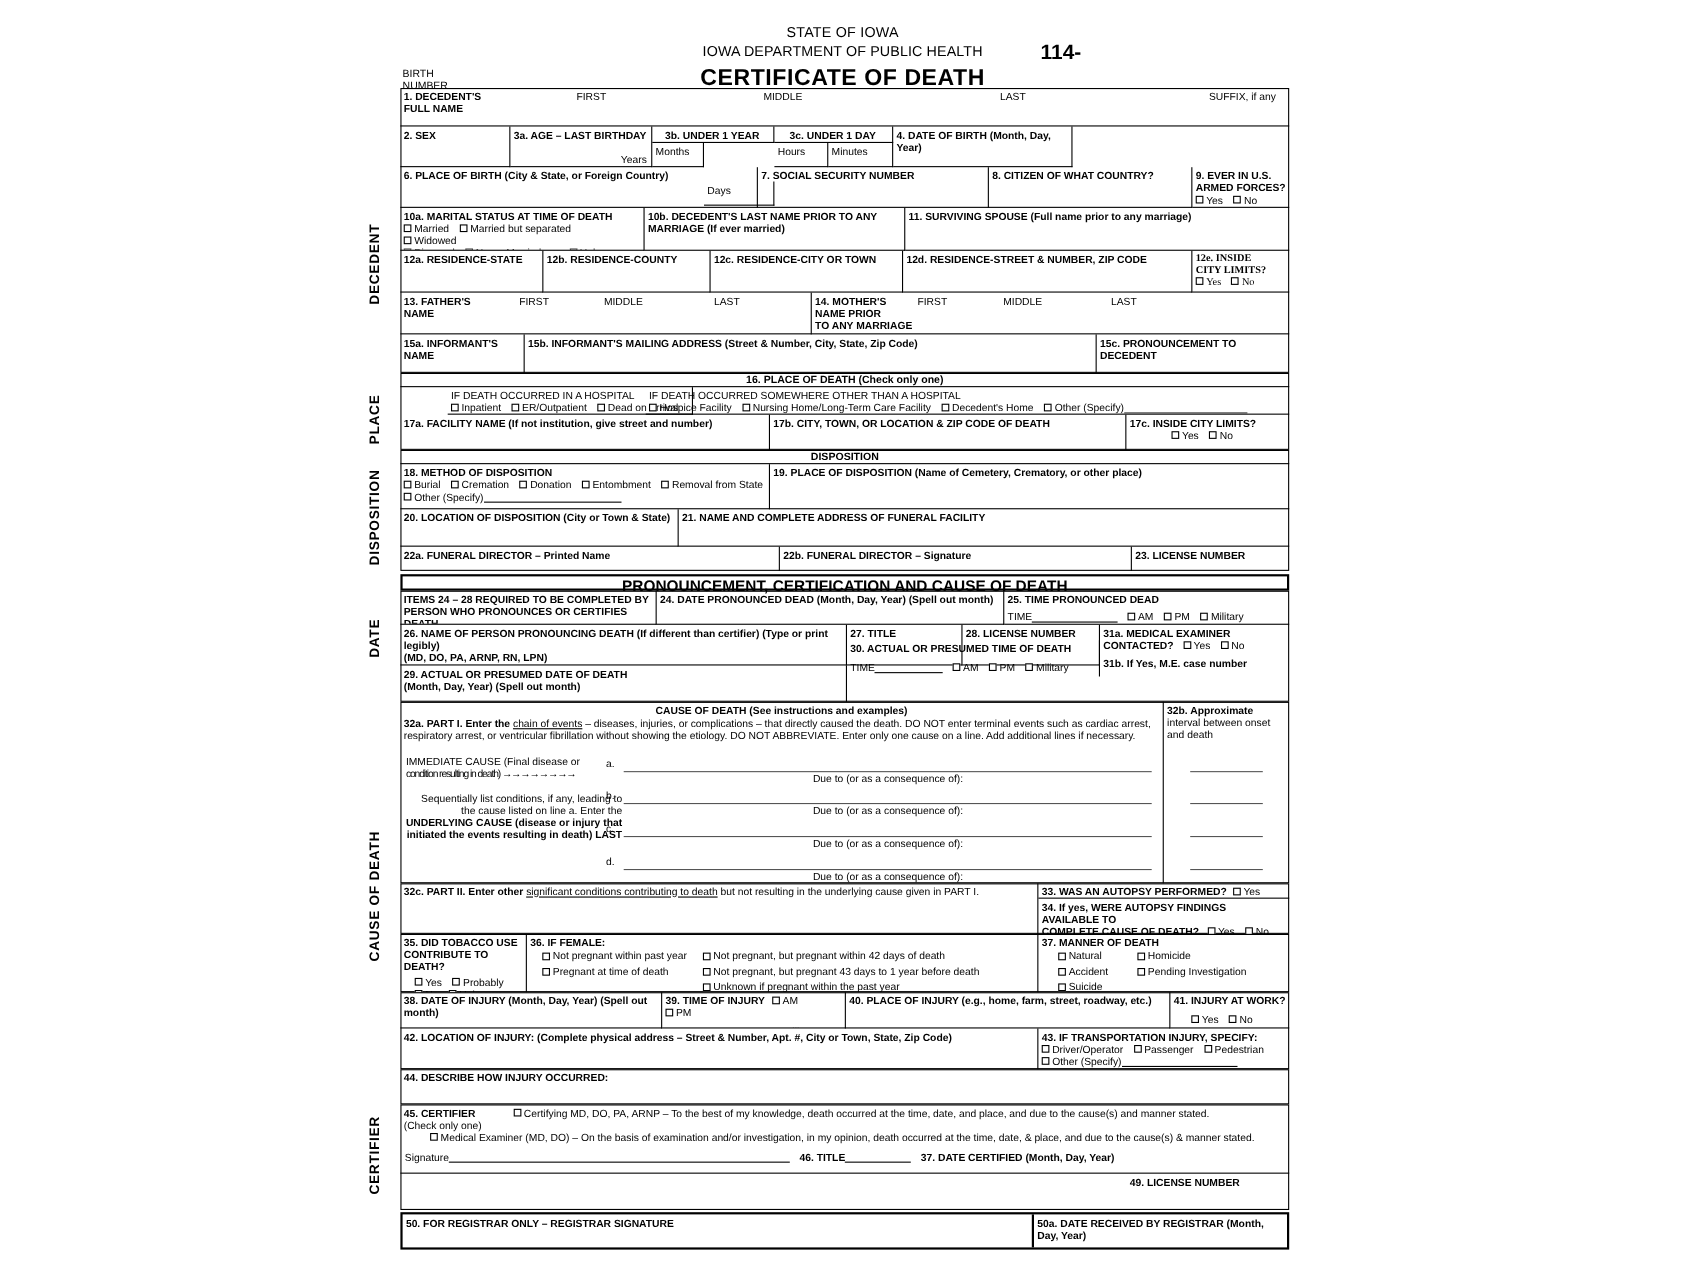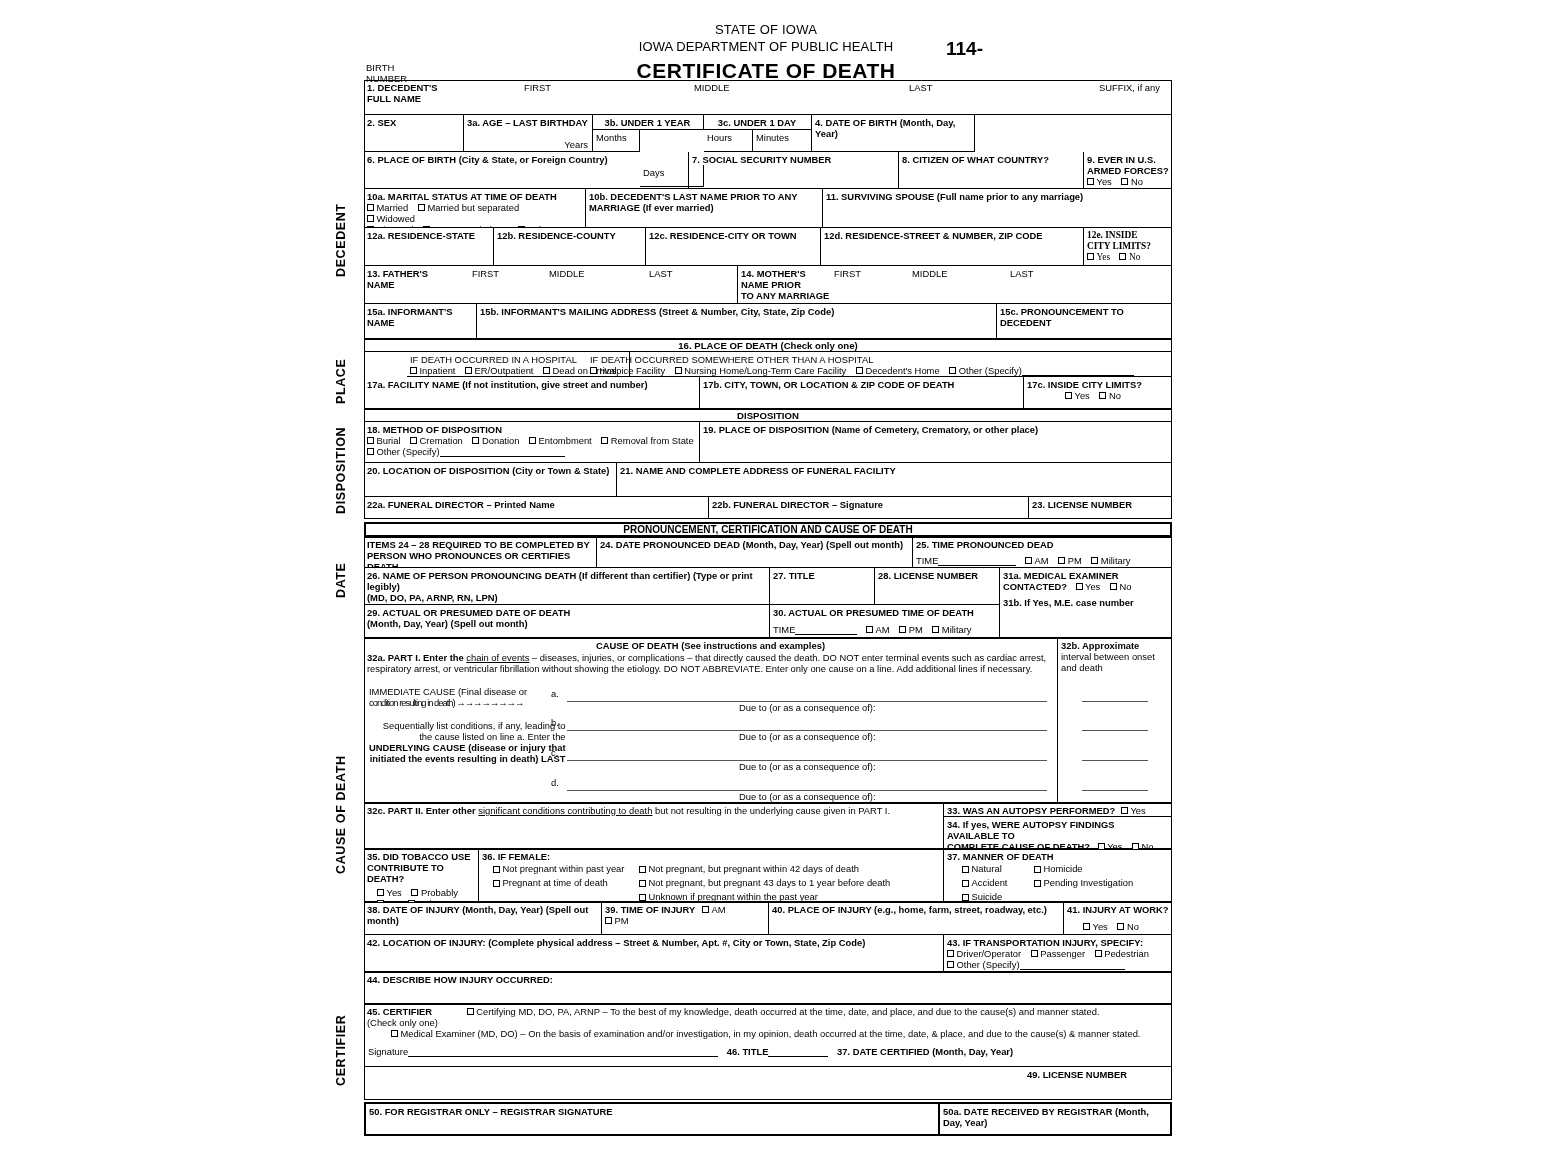--- a/index.html
+++ b/index.html
@@ -235,21 +235,21 @@
       <span class="bold">22a. FUNERAL DIRECTOR – Printed Name</span>
     </div>
     <div class="cell" style="left:345px;top:417px;width:320px;height:22px;border-bottom:none;">
       <span class="bold">22b. FUNERAL DIRECTOR – Signature</span>
     </div>
     <div class="cell" style="left:665px;top:417px;width:143px;height:22px;border-right:none;border-bottom:none;">
       <span class="bold">23. LICENSE NUMBER</span>
     </div>
 
     <div class="frame thick" style="left:0;top:442px;width:808px;height:15px;"></div>
-    <div class="banner" style="left:0;top:443px;width:808px;height:13px;border-right:none;border-bottom:none;font-size:10px;">
+    <div class="banner" style="left:0;top:443px;width:808px;height:13px;border-right:none;border-bottom:none;font-size:14px;">
       <span>PRONOUNCEMENT, CERTIFICATION AND CAUSE OF DEATH</span>
     </div>
 
     <div class="frame" style="left:0;top:457px;width:808px;height:101px;"></div>
     <div class="cell bold" style="left:0;top:457px;width:233px;height:31px;">
       <span>ITEMS 24 – 28 REQUIRED TO BE COMPLETED BY</span><br>
       <span>PERSON WHO PRONOUNCES OR CERTIFIES DEATH</span>
     </div>
     <div class="cell" style="left:233px;top:457px;width:316px;height:31px;">
       <span class="bold">24. DATE PRONOUNCED DEAD (Month, Day, Year) (Spell out month)</span>
@@ -279,21 +279,21 @@
       <span class="bold">CONTACTED?</span>
       <span class="opt" style="margin-left:6px;"><span class="cb"></span><span>Yes</span></span>
       <span class="opt"><span class="cb"></span><span>No</span></span>
       <div class="bold" style="margin-top:5px;">31b. If Yes, M.E. case number</div>
     </div>
 
     <div class="cell" style="left:0;top:525px;width:406px;height:33px;border-bottom:none;">
       <span class="bold">29. ACTUAL OR PRESUMED DATE OF DEATH</span><br>
       <span class="bold">(Month, Day, Year) (Spell out month)</span>
     </div>
-    <div class="cell" style="left:406px;top:525px;width:230px;height:33px;border-bottom:none;">
+    <div class="cell" style="left:406px;top:502px;width:230px;height:33px;border-bottom:none;">
       <span class="bold">30. ACTUAL OR PRESUMED TIME OF DEATH</span>
       <div style="margin-top:6px;">
         <span>TIME</span><span class="ul" style="width:62px;"></span>
         <span class="opt" style="margin-left:6px;"><span class="cb"></span><span>AM</span></span>
         <span class="opt"><span class="cb"></span><span>PM</span></span>
         <span class="opt"><span class="cb"></span><span>Military</span></span>
       </div>
     </div>
 
     <div class="frame" style="left:0;top:558px;width:808px;height:165px;"></div>

